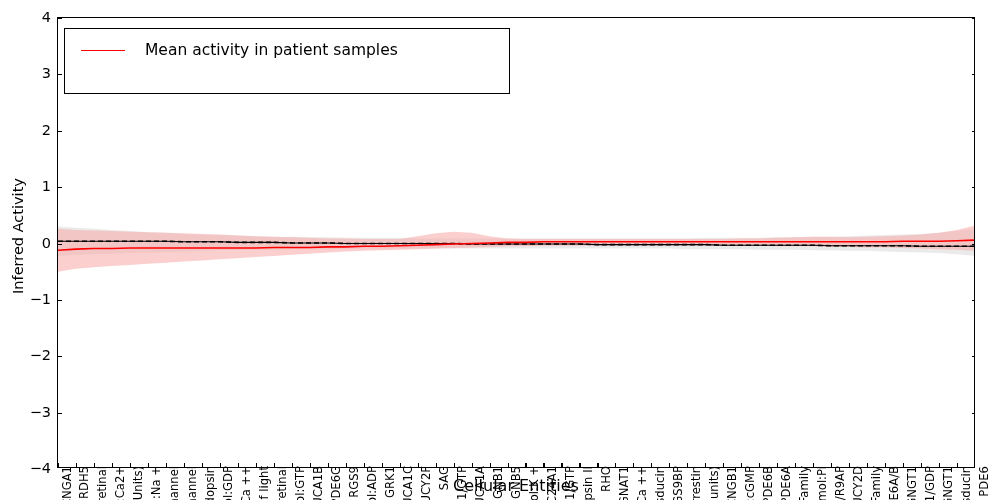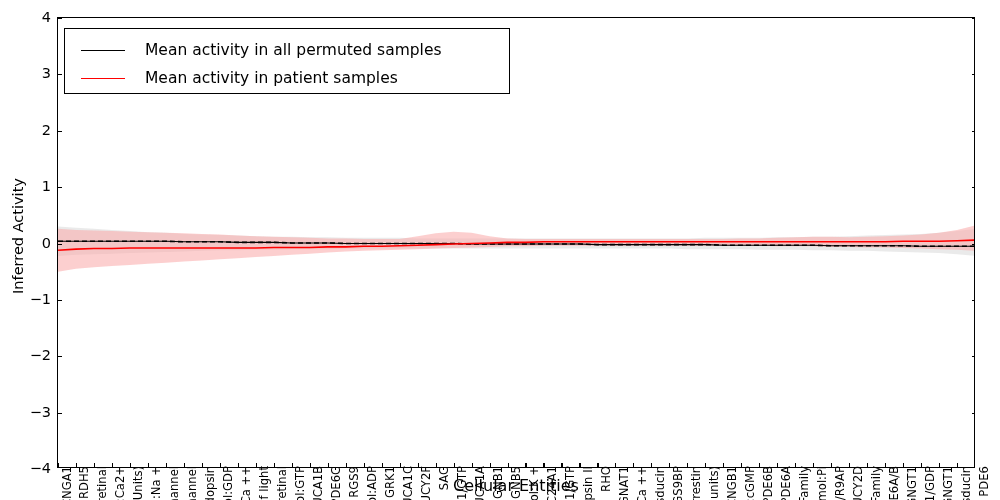--- a/index.html
+++ b/index.html
@@ -328,22 +328,18 @@
       <div class="xtick" style="left: 831.598px; top: 466px;">PDE6A/B</div>
       <div class="xtick" style="left: 849.578px; top: 466px;">GNB1/GNGT1</div>
       <div class="xtick" style="left: 867.559px; top: 466px;">GNAT1/GDP</div>
       <div class="xtick" style="left: 885.539px; top: 466px;">GNGT1</div>
       <div class="xtick" style="left: 903.52px; top: 466px;">Transducin</div>
       <div class="xtick" style="left: 921.5px; top: 466px;">PDE6</div>
     </div>
 
   <div id="legend">
     <div class="legrow">
-      <span class="legline" style="border-top-color:#000000"></span>
-      <span class="legtext">Mean activity in all permuted samples</span>
-    </div>
-    <div class="legrow">
       <span class="legline" style="border-top-color:#ff0000"></span>
       <span class="legtext">Mean activity in patient samples</span>
     </div>
   </div>
 
 </div>
 
 </body></html>

